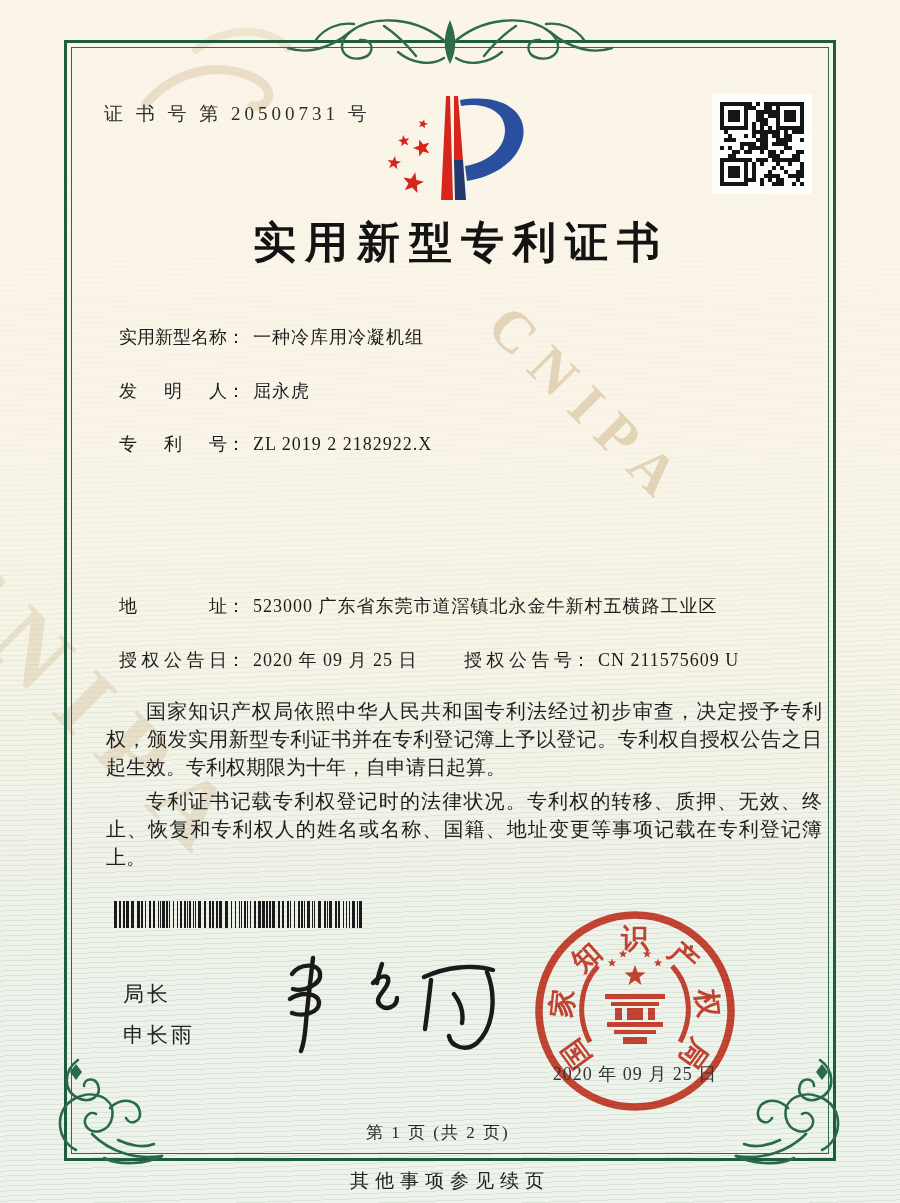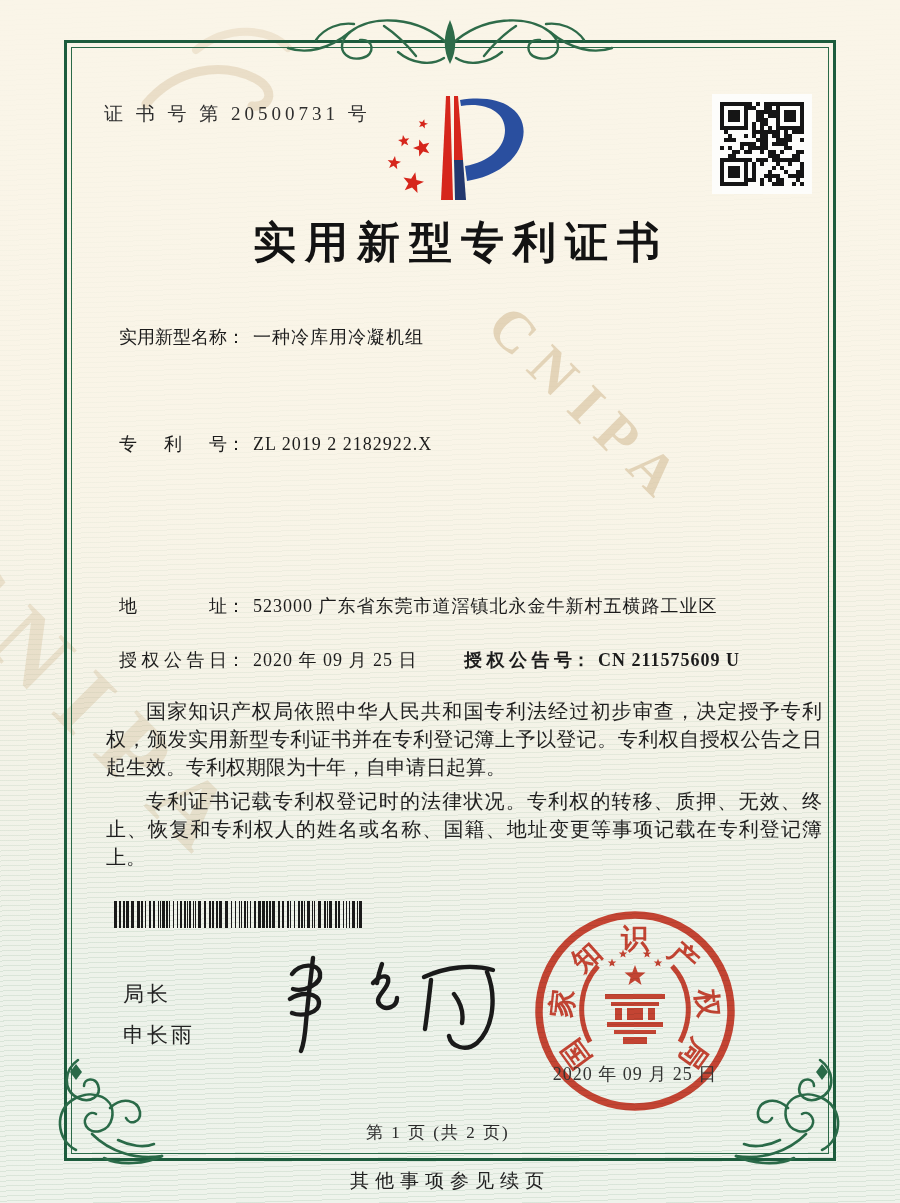--- a/index.html
+++ b/index.html
@@ -18,21 +18,21 @@
   .frame-outer{position:absolute;left:64px;top:40px;width:766px;height:1115px;border:3px solid #1d5c3d;}
   .frame-inner{position:absolute;left:4px;top:4px;right:4px;bottom:4px;border:1px solid #2a6a48;}
   .orn{position:absolute;pointer-events:none;}
   .cert-no{position:absolute;left:104px;top:101px;font-size:19px;letter-spacing:4px;color:#2e2e2e;}
   .title{position:absolute;left:0;right:0;top:214px;text-align:center;font-size:43px;font-weight:bold;
          letter-spacing:9px;color:#131313;padding-left:22px;}
   .field-row{position:absolute;left:119px;font-size:18px;color:#1c1c1c;white-space:nowrap;}
   .flabel{display:inline-block;width:108px;text-align:justify;text-align-last:justify;}
   .fcolon{display:inline-block;margin-right:8px;}
   .fvalue{letter-spacing:1px;}
-  .pair2{position:absolute;left:345px;top:0;white-space:nowrap;font-weight:bold;}
+  .pair2{position:absolute;left:345px;top:0;white-space:nowrap;}
   .paragraphs{position:absolute;left:106px;top:697px;width:716px;font-size:20px;line-height:28px;
          color:#1f1f1f;text-align:justify;}
   .paragraphs p{margin:0 0 6px 0;text-indent:2em;}
   .barcode{position:absolute;left:114px;top:901px;}
   .signer{position:absolute;left:123px;font-family:"Liberation Sans","DejaVu Sans",sans-serif;
          font-size:21px;font-weight:500;letter-spacing:3px;color:#222;}
   .signer-title{top:980px;} .signer-name{top:1021px;}
   .signature{position:absolute;left:256px;top:942px;}
   .seal{position:absolute;left:530px;top:906px;mix-blend-mode:multiply;}
   .footer-page{position:absolute;left:366px;top:1121px;font-size:17px;letter-spacing:2px;color:#2a2a2a;}
@@ -366,20 +366,23 @@
         <rect x="80" y="88" width="4" height="4"></rect>
         <rect x="88" y="88" width="4" height="4"></rect>
       </g>
   </svg>
 
   <div class="title">实用新型专利证书</div>
 
   <div class="field-row" style="top:325px;">
     <span class="flabel">实用新型名称</span><span class="fcolon">：</span><span class="fvalue">一种冷库用冷凝机组</span>
   </div>
+  <div class="field-row" style="top:379px;">
+    <span class="flabel">发明人</span><span class="fcolon">：</span><span class="fvalue">屈永虎</span>
+  </div>
   <div class="field-row" style="top:432px;">
     <span class="flabel">专利号</span><span class="fcolon">：</span><span class="fvalue">ZL 2019 2 2182922.X</span>
   </div>
   <div class="field-row" style="top:594px;">
     <span class="flabel">地址</span><span class="fcolon">：</span><span class="fvalue">523000 广东省东莞市道滘镇北永金牛新村五横路工业区</span>
   </div>
 
   <div class="field-row" style="top:648px;">
     <span class="flabel">授权公告日</span><span class="fcolon">：</span><span class="fvalue">2020 年 09 月 25 日</span>
     <span class="pair2">

